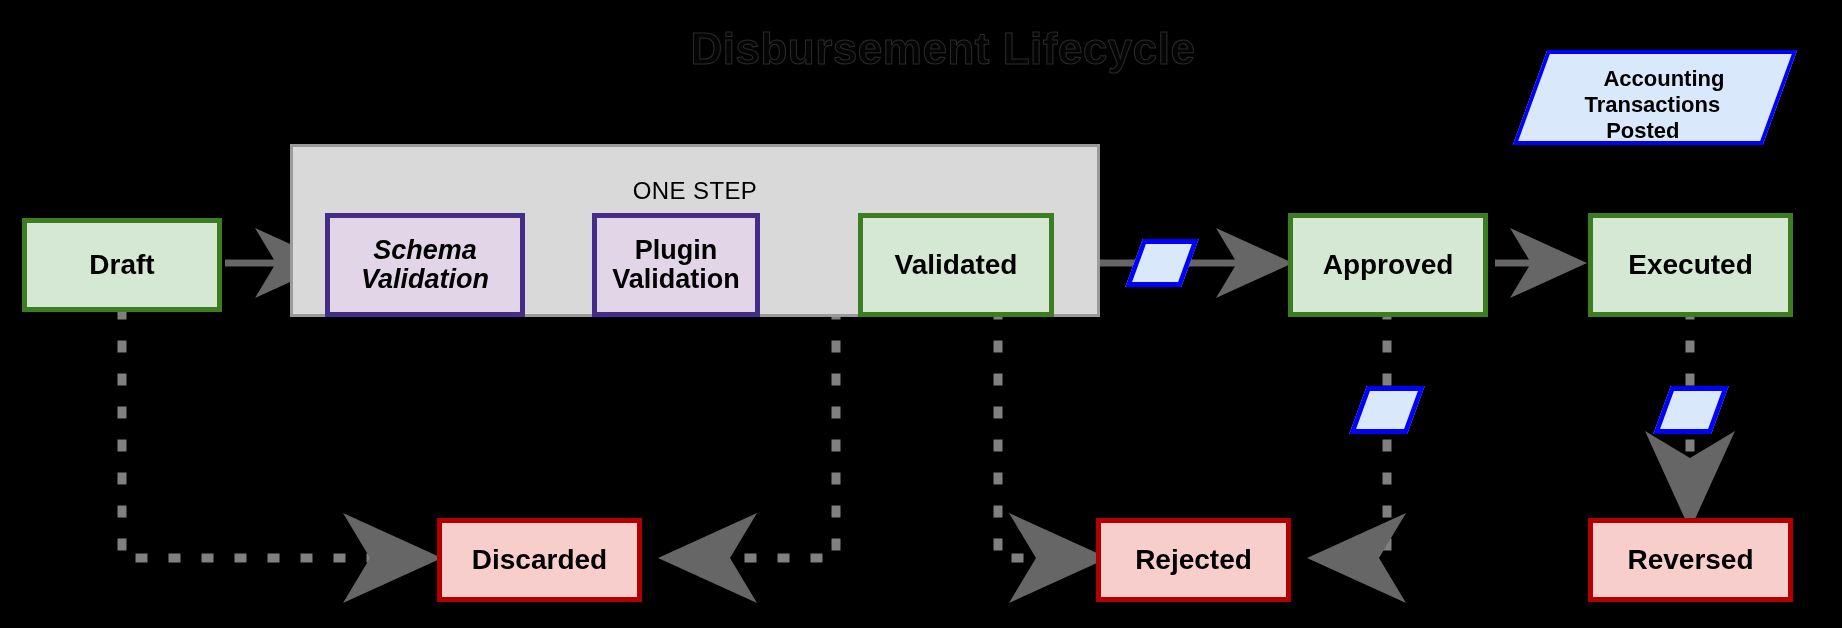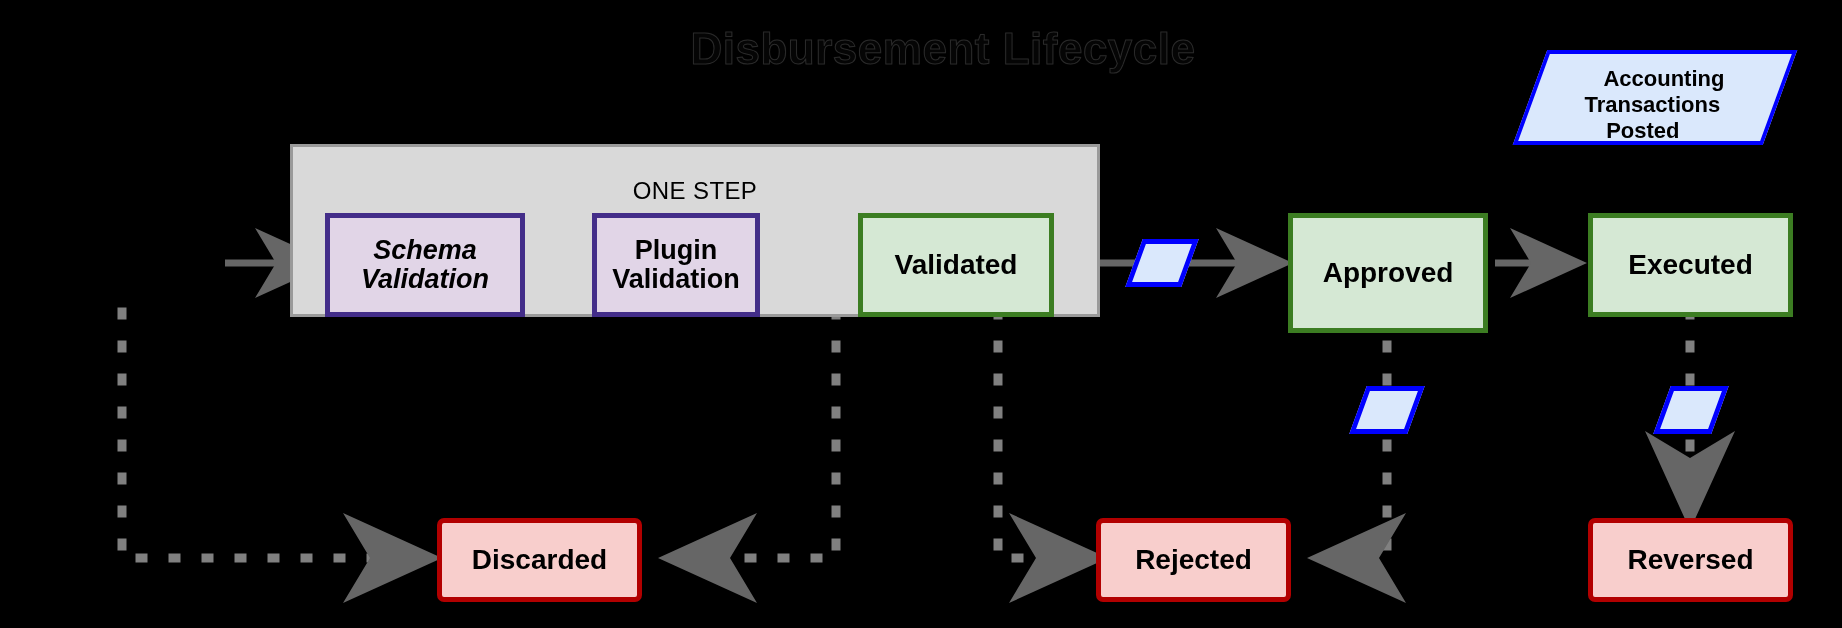--- a/index.html
+++ b/index.html
@@ -82,21 +82,20 @@
   }
   .node.purple {
     background: #e1d5e7;
     border-color: #432d89;
     border-width: 5px;
   }
   .node.red {
     background: #f8cecc;
     border-color: #b20000;
     border-width: 5px;
-    border-radius: 7px;
   }
 
   
   .para {
     position: absolute;
     background: #dae8fc;
     border: 4px solid #0000ff;
     box-sizing: border-box;
     transform: skewX(-20deg);
   }
@@ -142,36 +141,39 @@
 
     <path d="M1387,312 L1387,558 L1325,558" fill="none" stroke="#808080" stroke-width="9" stroke-dasharray="3 30" stroke-linecap="square" marker-end="url(#arrow)"></path>
 
     <path d="M1690,312 L1690,512" fill="none" stroke="#808080" stroke-width="9" stroke-dasharray="3 30" stroke-linecap="square" marker-end="url(#arrow)"></path>
   </svg>
 
   <div class="group-box" style="left:290px; top:144px; width:810px; height:173px;">
     <div class="group-label">ONE STEP</div>
   </div>
 
+  <div class="node green" style="left:22px; top:218px; width:200px; height:94px; font-size:28px;">
+    <span>Draft</span>
+  </div>
 
   <div class="node purple" style="left:325px; top:213px; width:200px; height:104px; font-size:27px; flex-direction:column;font-style:italic;">
     <span>Schema</span>
     <span>Validation</span>
   </div>
 
   <div class="node purple" style="left:592px; top:213px; width:168px; height:104px; font-size:27px; flex-direction:column;">
     <span>Plugin</span>
     <span>Validation</span>
   </div>
 
   <div class="node green" style="left:858px; top:213px; width:196px; height:104px; font-size:28px;">
     <span>Validated</span>
   </div>
 
-  <div class="node green" style="left:1288px; top:213px; width:200px; height:120px; font-size:28px;">
+  <div class="node green" style="left:1288px; top:213px; width:200px; height:104px; font-size:28px;">
     <span>Approved</span>
   </div>
 
   <div class="node green" style="left:1588px; top:213px; width:205px; height:104px; font-size:28px;">
     <span>Executed</span>
   </div>
 
   <div class="node red" style="left:437px; top:518px; width:205px; height:84px; font-size:28px;">
     <span>Discarded</span>
   </div>

